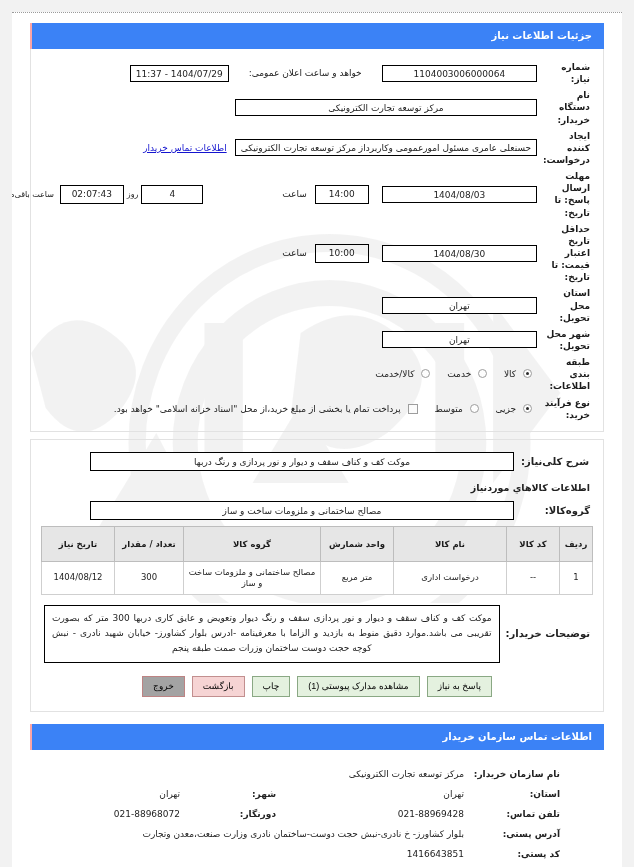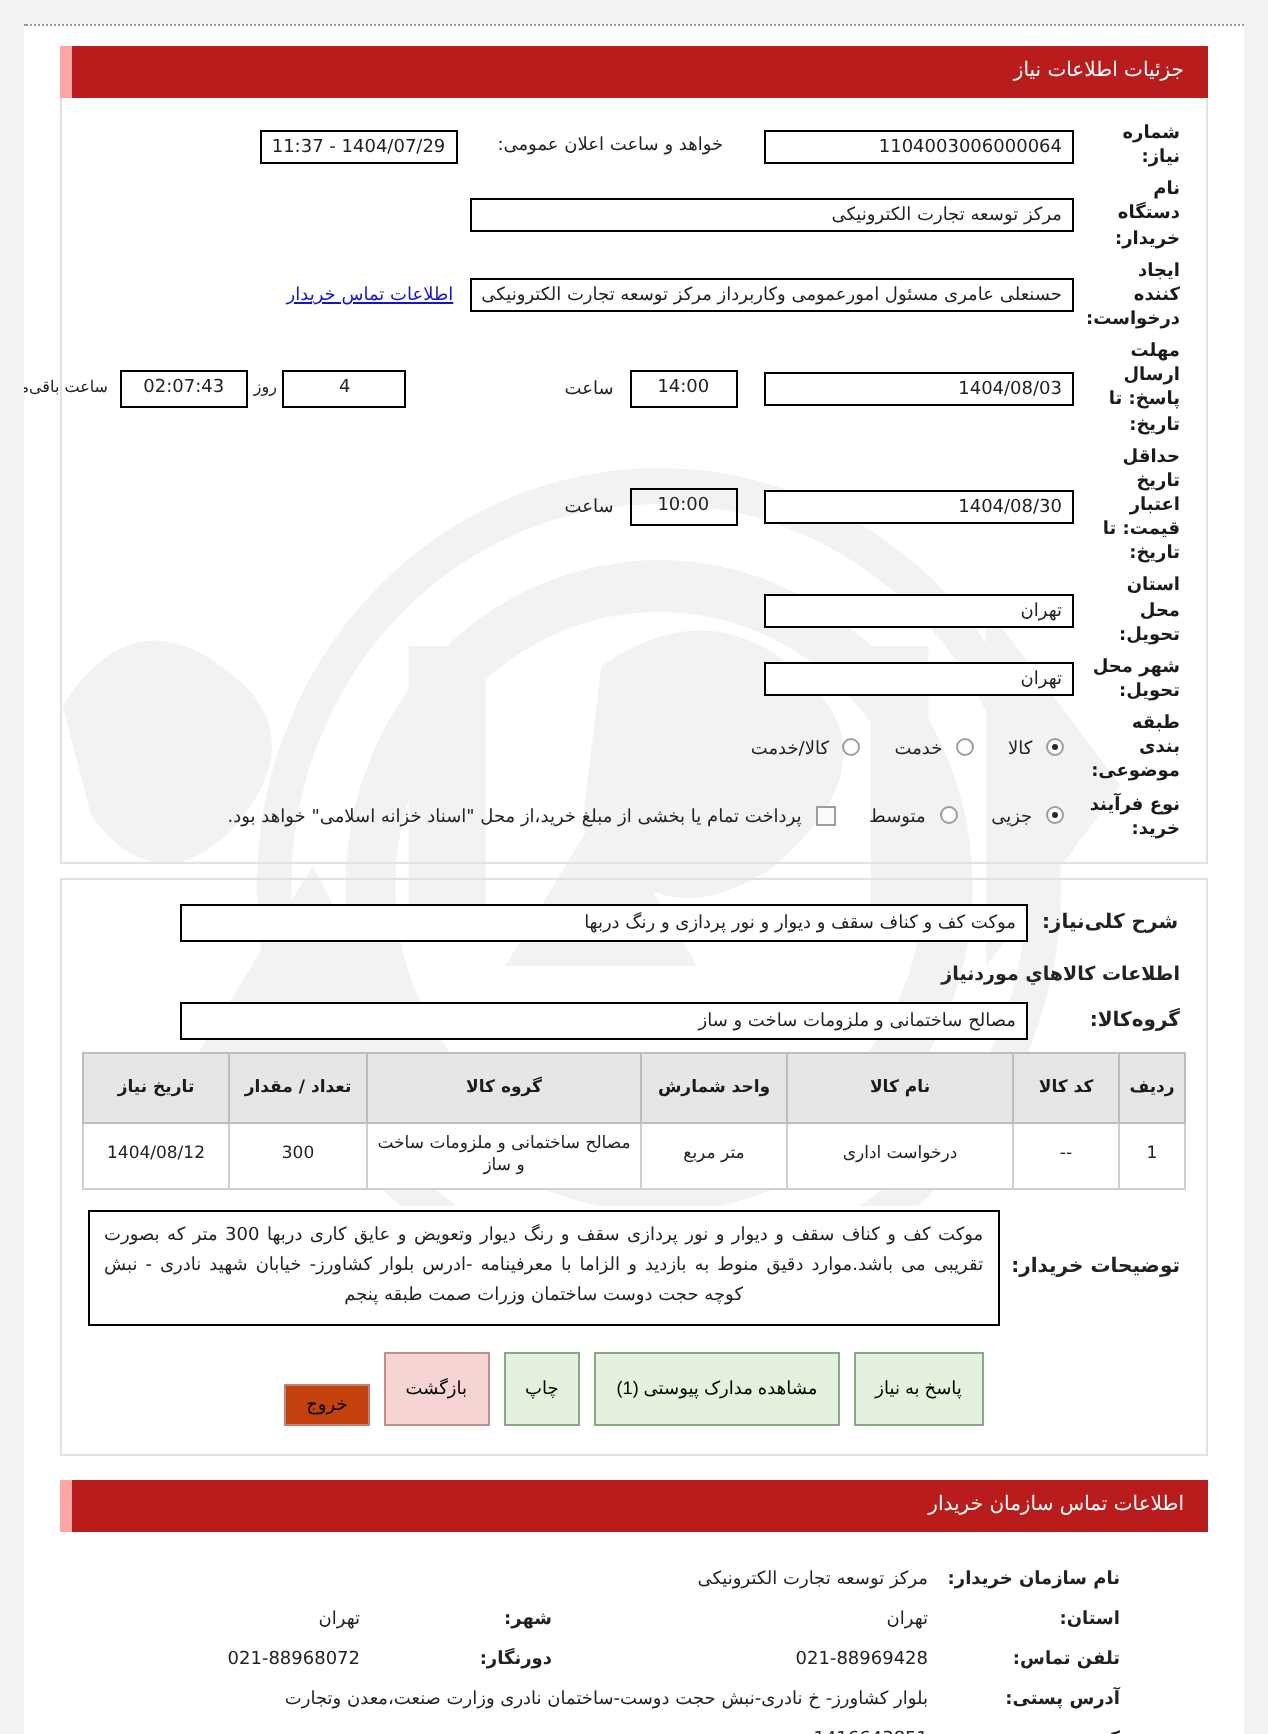--- a/index.html
+++ b/index.html
@@ -41,27 +41,27 @@
     height: 420px;
     opacity: 0.09;
     pointer-events: none;
     z-index: 0;
   }
   .watermark svg { display:block; width:100%; height:100%; }
 
   .inner { position: relative; z-index: 2; padding: 0 18px; }
 
   .bar {
-    background: #b91c1c;
+    background: #3b82f6;
     color: #ffffff;
-    font-weight: normal;
+    font-weight: bold;
     font-size: 10px;
     padding: 7px 12px 8px 12px;
     margin: 10px 0 0 0;
-    border-left: 6px solid #fca5a5;
+    border-left: 2px solid #fca5a5;
     text-align: right;
   }
   .panel {
     border: 1px solid #e2e2e2;
     border-top: none;
     padding: 10px 10px 8px 10px;
     background: transparent;
   }
 
   table.form { width: 100%; border-collapse: collapse; }
@@ -75,21 +75,21 @@
     width: 96px;
     line-height: 1.35;
   }
   .fld {
     border: 1px solid #000;
     background: #fff;
     height: 17px;
     line-height: 17px;
     padding: 0 5px;
     font-size: 9px;
-    text-align: right;
+    text-align: center;
     box-sizing: border-box;
     overflow: hidden;
     white-space: nowrap;
   }
   .fld.wide { width: 100%; }
   .mini-lbl { font-size: 9px; text-align: center; white-space: nowrap; padding: 0 4px; }
 
   .link {
     color: #1414cf;
     text-decoration: underline;
@@ -174,21 +174,21 @@
     border: 1px solid #7d7d7d;
     font-size: 9px;
     padding: 3px 10px;
     background: #e3f0de;
     cursor: pointer;
     white-space: nowrap;
     line-height: 13px;
   }
   .btn.green { background: #e4f1df; border-color: #8aa884; }
   .btn.pink  { background: #f6d4d4; border-color: #c28f8f; }
-  .btn.red   { background: #c2410c; border-color: #bd8383; margin-top: 16px; }
+  .btn.red   { background: #a3a3a3; border-color: #bd8383; }
 
   .contact { padding: 14px 40px 4px 40px; font-size: 9px; }
   table.kv { width: 100%; border-collapse: collapse; }
   table.kv td { padding: 5px 4px; vertical-align: top; }
   .kv-l { font-weight: bold; text-align: right; white-space: nowrap; width: 88px; }
   .kv-v { text-align: right; }
   .hr { border: none; border-top: 2px solid #9b9b9b; margin: 14px 24px 0 24px; }
 </style>
 </head>
 <body>
@@ -290,21 +290,21 @@
 
           <tr>
             <td class="lbl">شهر محل تحویل:</td>
             <td>
               <div class="fld">تهران</div>
             </td>
             <td colspan="3"></td>
           </tr>
 
           <tr>
-            <td class="lbl">طبقه بندی موضوعی:</td>
+            <td class="lbl">طبقه بندی اطلاعات:</td>
             <td colspan="4" style="padding-right:8px">
               <span class="opt">
                 <span class="radio on"></span>
                 <span class="t">کالا</span>
               </span>
               <span class="opt">
                 <span class="radio"></span>
                 <span class="t">خدمت</span>
               </span>
               <span class="opt">

